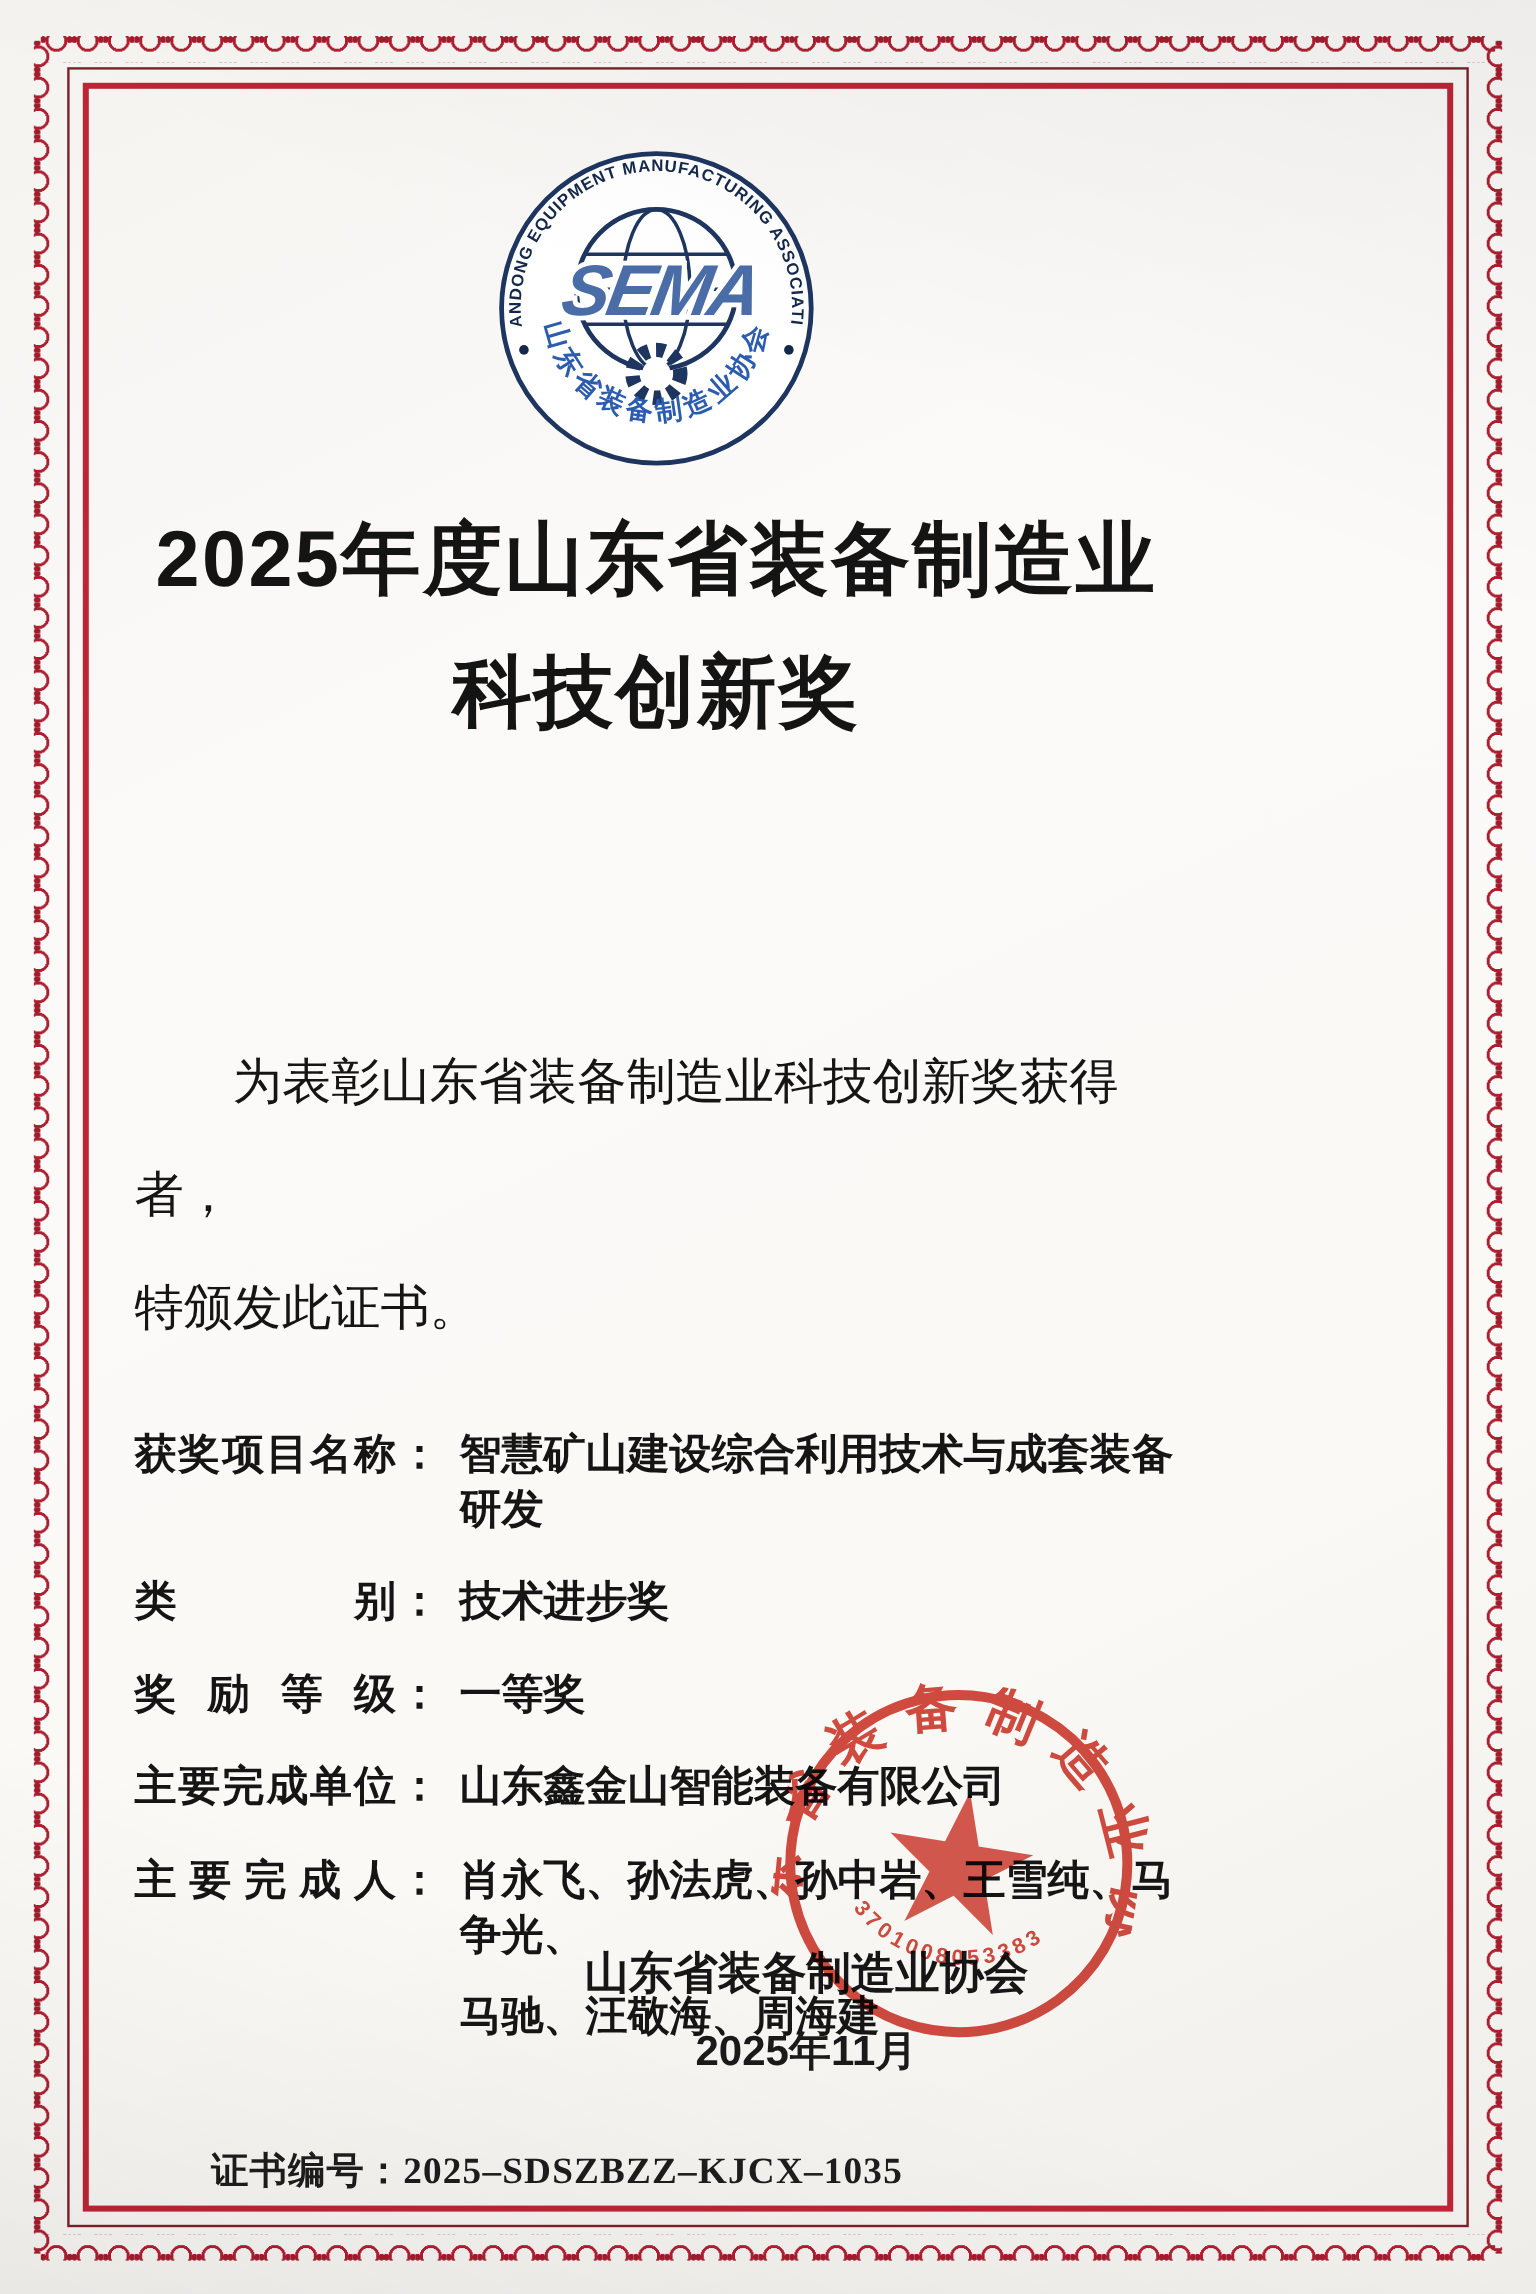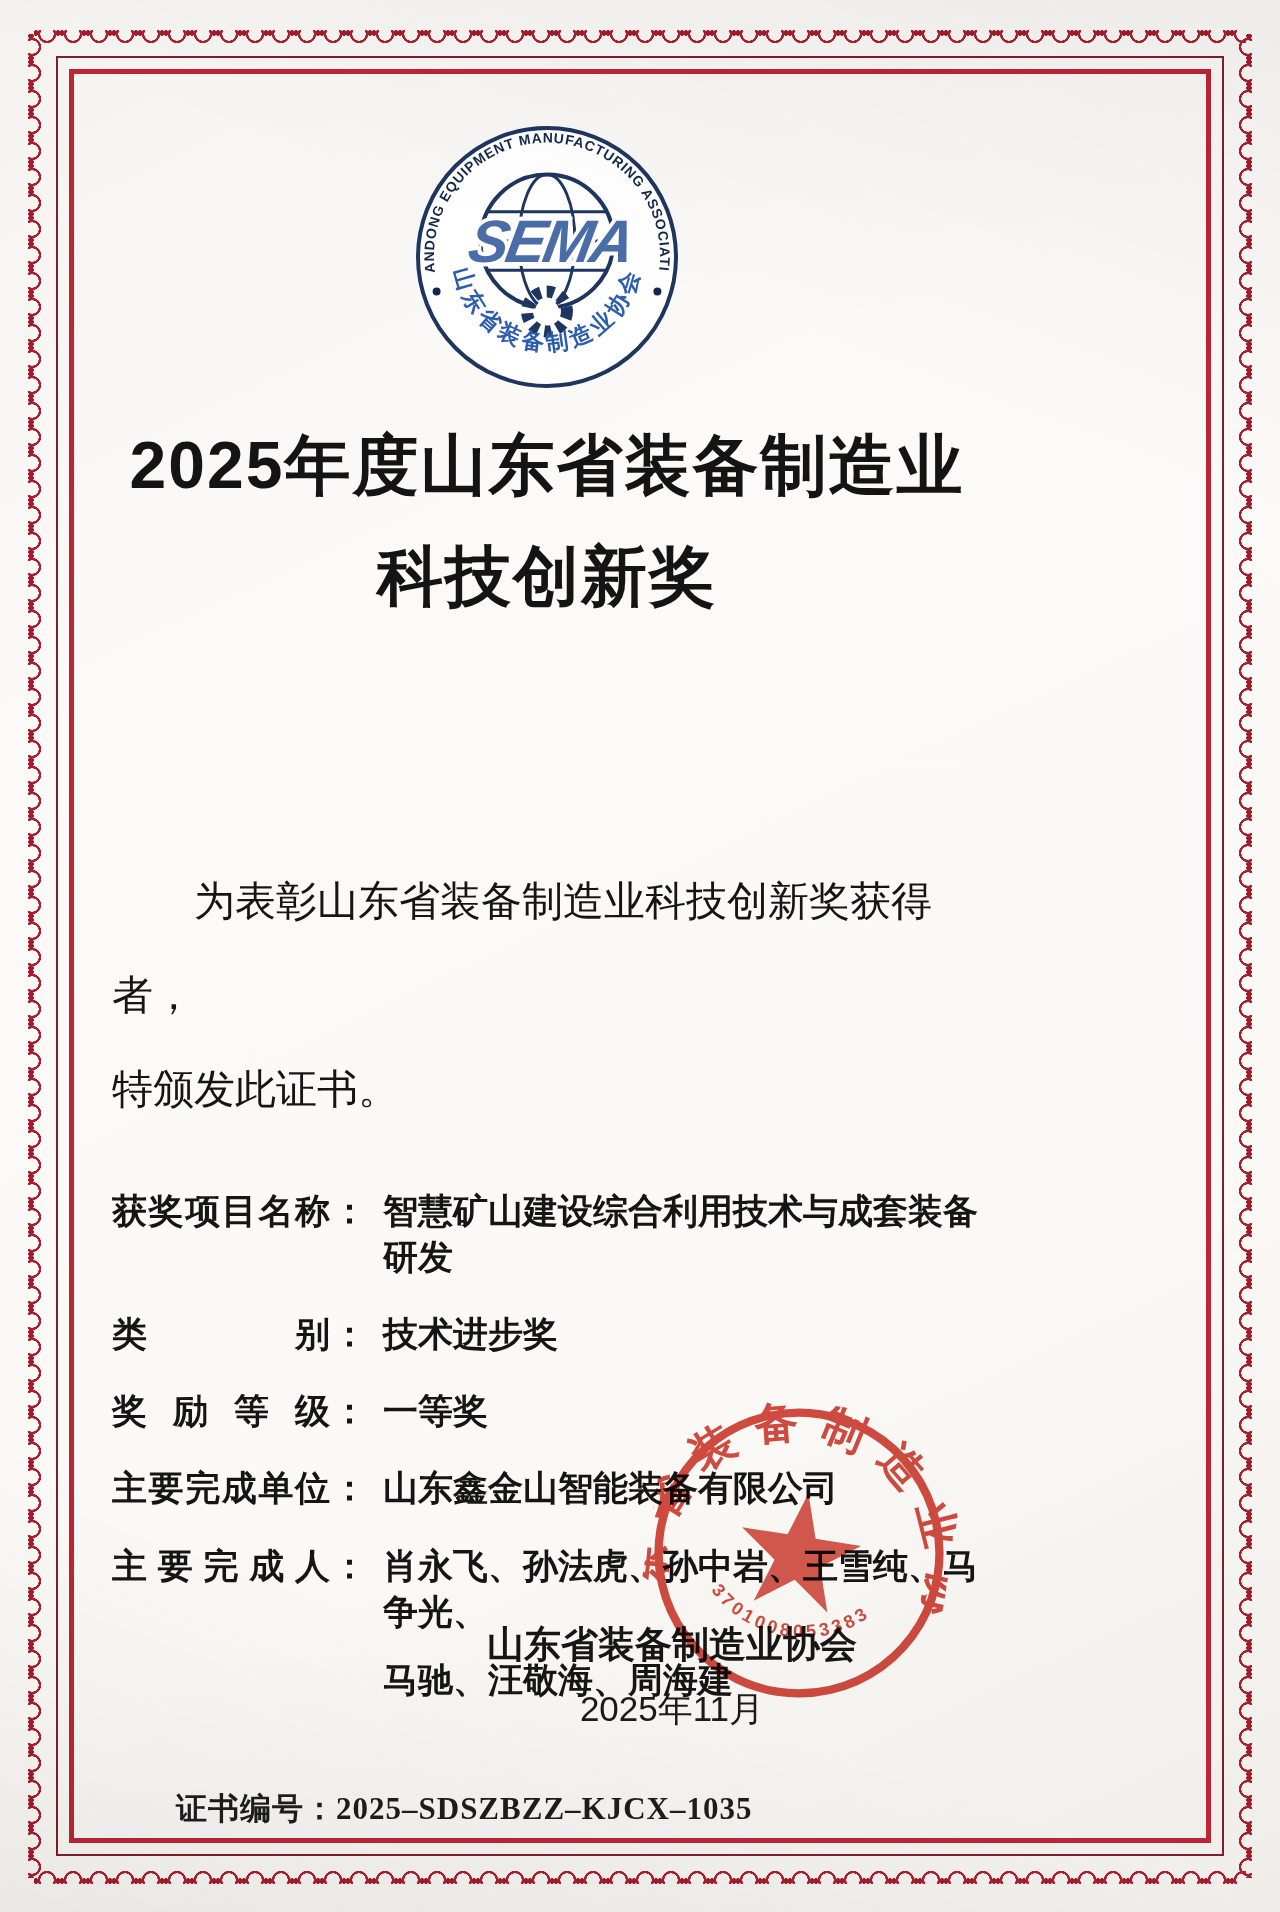--- a/index.html
+++ b/index.html
@@ -51,21 +51,21 @@
   .body-par{margin:222px 4px 0 8px;font-size:41px;line-height:2.3;color:#151515;}
   .body-par .l1{text-indent:2em;}
   .fields{margin:52px 0 0 8px;font-size:35px;color:#151515;}
   .frow{display:flex;align-items:flex-start;margin-bottom:31px;line-height:1.32;}
   .flabel{display:inline-block;width:218px;text-align:justify;text-align-last:justify;font-weight:600;flex:0 0 218px;}
   .fcolon{font-weight:600;margin-left:2px;}
   .fvalue{margin-left:16px;font-weight:600;}
   .fvalue .vl2{margin-top:22px;}
   .sign-block{position:absolute;left:387px;top:1620px;width:570px;text-align:center;z-index:2;}
   .issuer{font-family:"Liberation Sans","DejaVu Sans",sans-serif;font-weight:800;font-size:37px;color:#161616;}
-  .idate{margin-top:16px;font-family:"Liberation Sans","DejaVu Sans",sans-serif;font-weight:400;font-size:35px;color:#1a1a1a;}
+  .idate{margin-top:16px;font-family:"Liberation Sans","DejaVu Sans",sans-serif;font-weight:700;font-size:35px;color:#1a1a1a;}
   .certno{position:absolute;left:176px;top:1788px;font-size:31px;font-weight:700;color:#1d1d1d;letter-spacing:1px;}
   .seal-wrap{position:absolute;left:648px;top:1402px;width:302px;height:302px;z-index:3;
     transform:rotate(9deg);opacity:.9;mix-blend-mode:multiply;pointer-events:none;}
 </style>
 </head>
 <body>
 
 <div class="page">
 
   <div class="sc top"></div>

